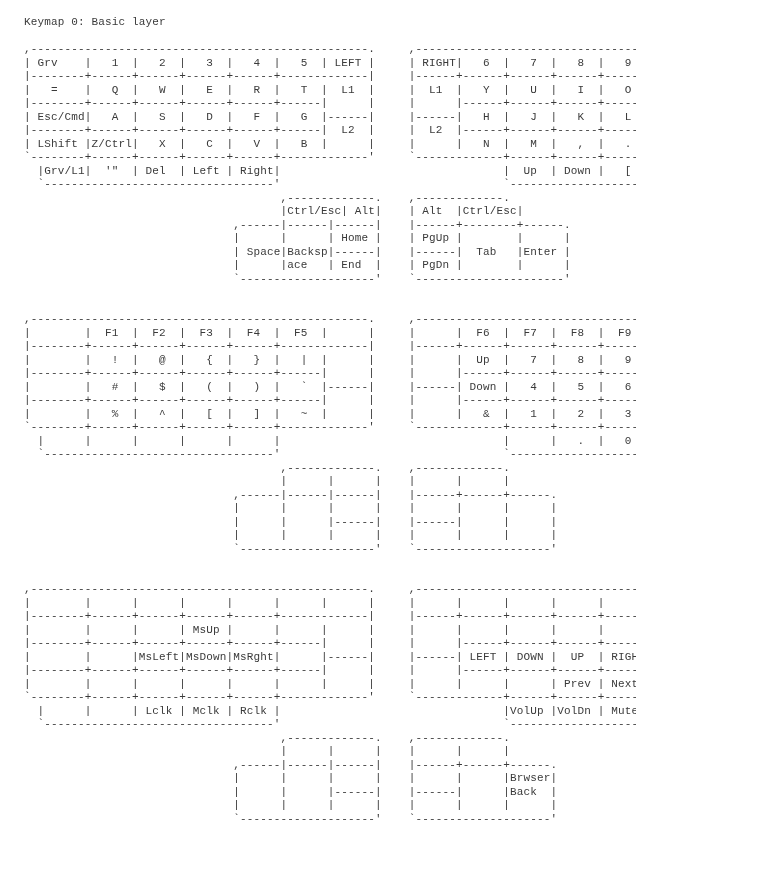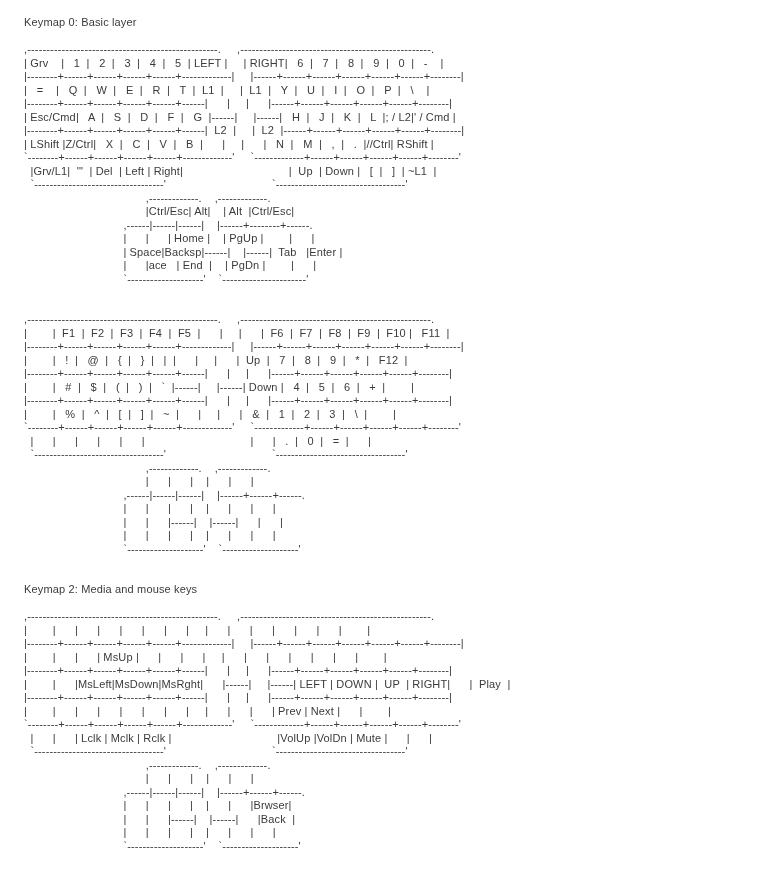--- a/index.html
+++ b/index.html
@@ -6,21 +6,21 @@
     margin: 0;
     padding: 0;
     background: #ffffff;
   }
   .doc {
     width: 636px;
     height: 883px;
     box-sizing: border-box;
     overflow: hidden;
     padding: 16px 0 0 24px;
-    font-family: Liberation Sans, sans-serif;
+    font-family: Liberation Mono, monospace;
     font-size: 11px;
     line-height: 13.5px;
     letter-spacing: 0.15px;
     color: #3a3a3a;
     background: #ffffff;
   }
   .keymap-title {
     white-space: pre;
     margin: 0 0 13.5px 0;
     font: inherit;
@@ -75,21 +75,20 @@
                                       ,-------------.    ,-------------.
                                       |      |      |    |      |      |
                                ,------|------|------|    |------+------+------.
                                |      |      |      |    |      |      |      |
                                |      |      |------|    |------|      |      |
                                |      |      |      |    |      |      |      |
                                `--------------------'    `--------------------'</pre>
   </section>
 
   <section>
-    <div class="keymap-title">Keymap 2: Media and mouse keys</div>
     <pre class="keymap-ascii">,--------------------------------------------------.     ,--------------------------------------------------.
 |        |      |      |      |      |      |      |     |      |      |      |      |      |      |        |
 |--------+------+------+------+------+-------------|     |------+------+------+------+------+------+--------|
 |        |      |      | MsUp |      |      |      |     |      |      |      |      |      |      |        |
 |--------+------+------+------+------+------|      |     |      |------+------+------+------+------+--------|
 |        |      |MsLeft|MsDown|MsRght|      |------|     |------| LEFT | DOWN |  UP  | RIGHT|      |  Play  |
 |--------+------+------+------+------+------|      |     |      |------+------+------+------+------+--------|
 |        |      |      |      |      |      |      |     |      |      |      | Prev | Next |      |        |
 `--------+------+------+------+------+-------------'     `-------------+------+------+------+------+--------'
   |      |      | Lclk | Mclk | Rclk |                                 |VolUp |VolDn | Mute |      |      |

